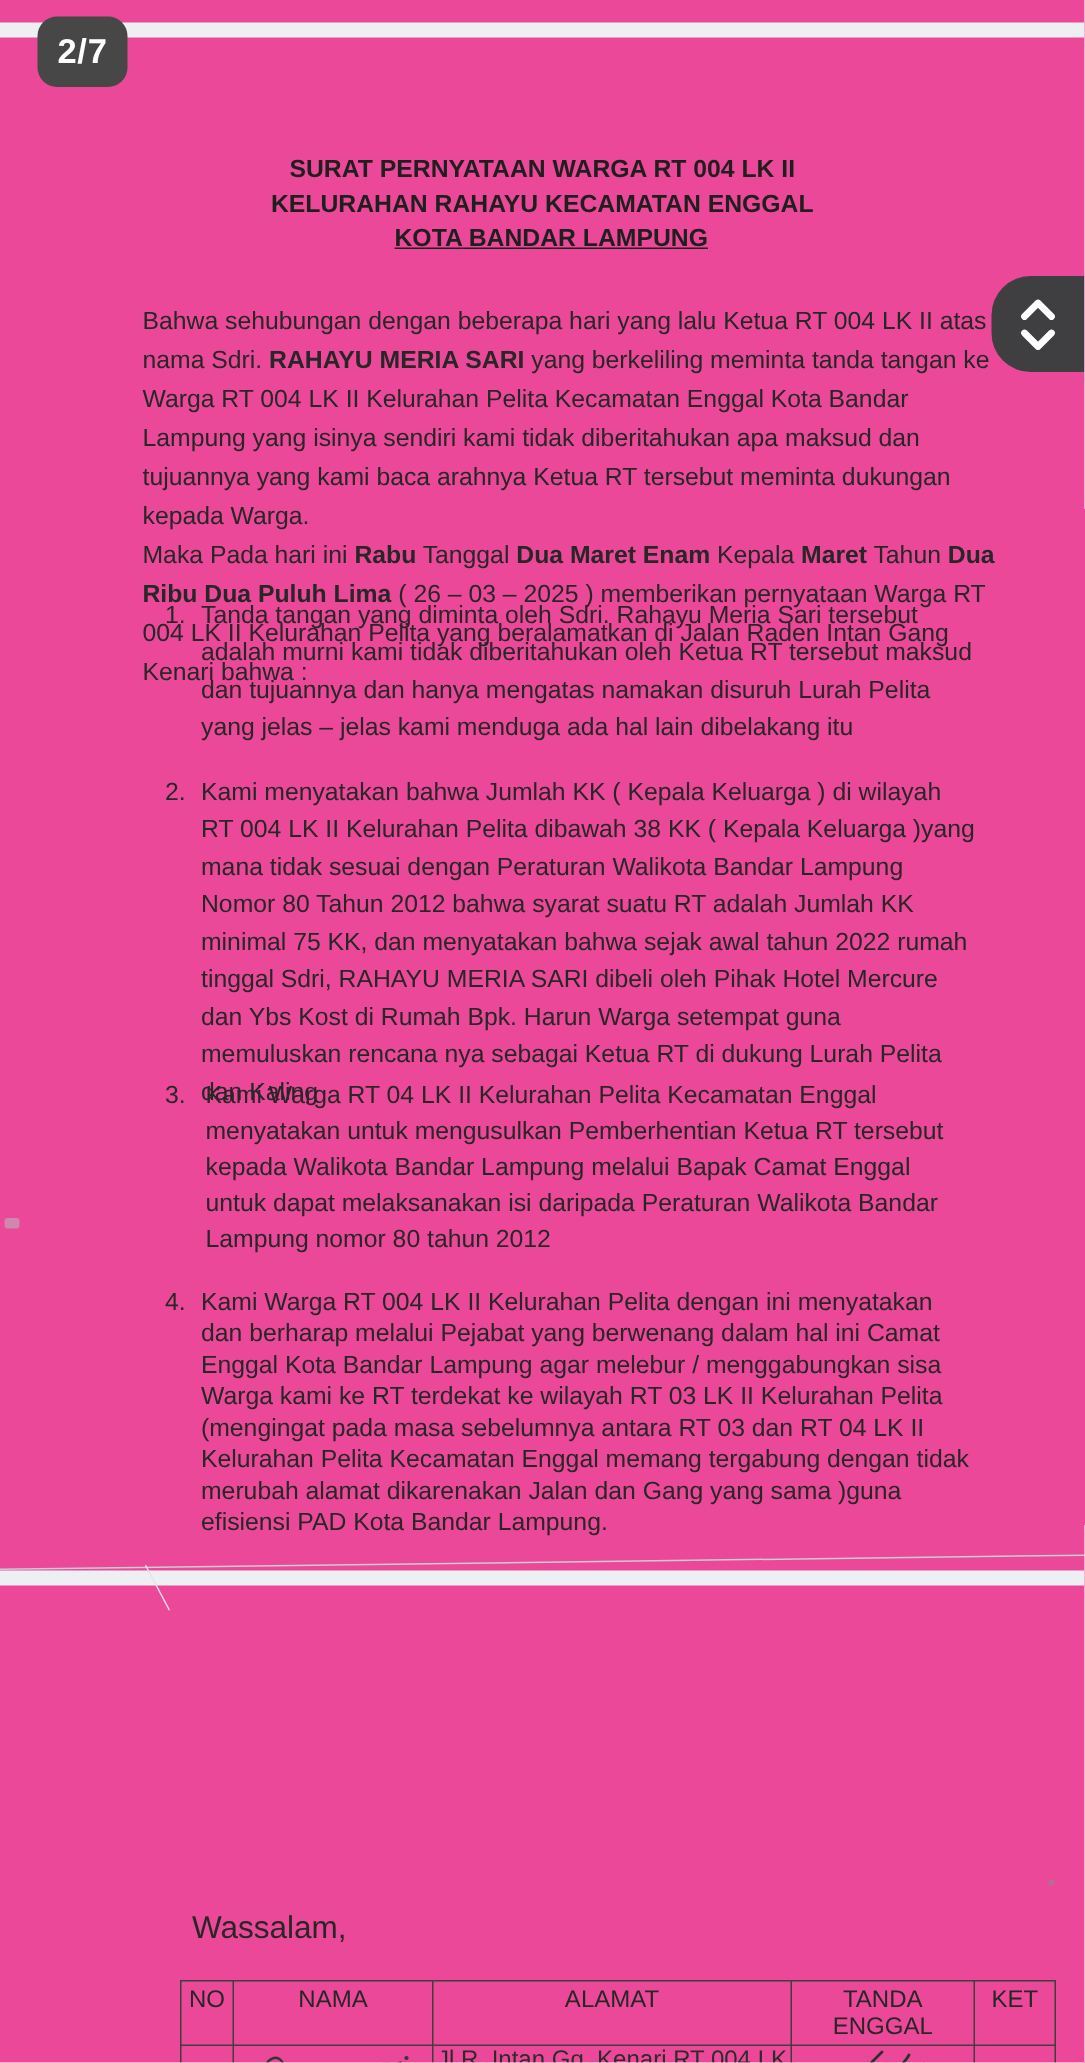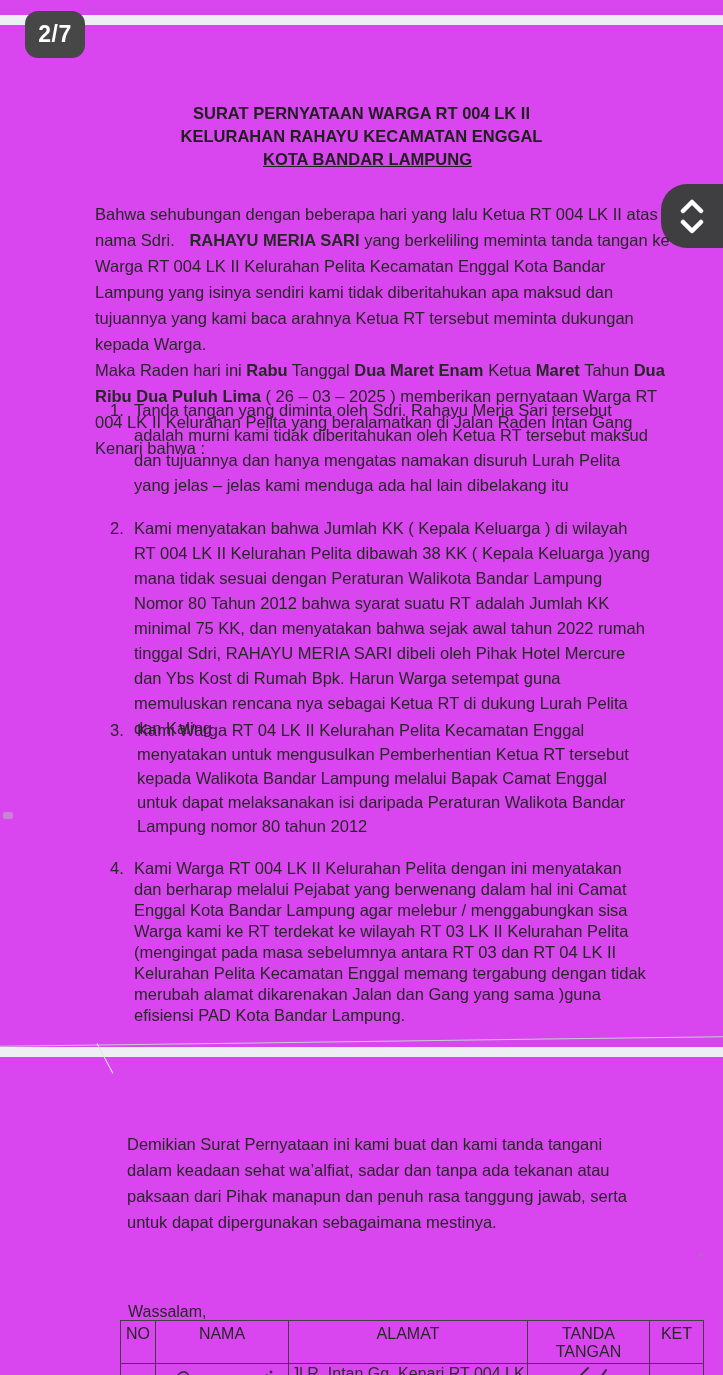--- a/index.html
+++ b/index.html
@@ -1,19 +1,19 @@
 <!DOCTYPE html>
 <html><head>
 <meta charset="utf-8">
 <style>
   * { margin:0; padding:0; box-sizing:border-box; }
   html,body { background:#ffffff; }
   .page {
     position:relative; width:723px; height:1375px;
-    background:#d946ef; overflow:hidden;
+    background:#ec4899; overflow:hidden;
     font-family:"Liberation Sans", sans-serif;
     color:#272727;
   }
   
   .gap-band { position:absolute; left:0; width:723px; height:10px; background:#edeff3; }
   .gap-top { top:15px; }
   .gap-mid { top:1047px; }
   .crease-line { position:absolute; left:-4px; top:1041px; width:732px; height:1px; background:#c9ccd3; transform:rotate(-0.75deg); }
   .crease-small { position:absolute; left:88px; top:1058px; width:34px; height:1px; background:#e3e4ea; transform:rotate(62deg); }
   .page-badge {
@@ -26,32 +26,32 @@
     position:absolute; right:0; top:184px; width:62px; height:64px;
     background:#3f3f42; border-radius:26px 0 0 26px;
     display:flex; flex-direction:column; align-items:center; justify-content:center; gap:5px;
   }
   .nav-btn { width:26px; height:16px; display:block; cursor:pointer; }
   
   .title-block { position:absolute; left:0; top:102px; width:723px; text-align:center;
     font-weight:bold; font-size:16.5px; line-height:23px; color:#1f1f1f; }
   .title-underline { text-decoration:underline;margin-left:12px; }
   .body-block { position:absolute; left:95px; top:201px; width:575px; font-size:16.5px; line-height:26px; }
-  .b { font-weight:bold;margin-left:10px; }
+  .b { font-weight:bold; }
   .bi { font-weight:bold; }
   .list-item { position:absolute; left:110px; width:540px; font-size:16.5px; display:flex; }
   .li-no { width:24px; flex:0 0 24px; }
   .li-text { flex:1; padding-left:0; }
   .li-1 { top:398px; line-height:25px; }
   .li-2 { top:516px; line-height:25px; }
   .li-3 { top:718px; line-height:24px; }
   .li-3 .li-no { width:27px; flex:0 0 27px; }
   .li-4 { top:858px; line-height:21px; }
   .closing-block { position:absolute; left:127px; top:1131px; width:505px; font-size:16.5px; line-height:26px; }
-  .salutation { position:absolute; left:128px; top:1303px; font-size:16px; }
+  .salutation { position:absolute; left:128px; top:1274px; font-size:21px; }
   .sign-heading { position:absolute; left:120px; top:1280px; width:430px; text-align:center; font-size:16.5px; }
   
   .sign-table { position:absolute; left:120px; top:1320px; border-collapse:collapse; table-layout:fixed; }
   .sign-table th, .sign-table td {
     border:1px solid #3f3f3f; font-weight:normal;
     font-size:16px; text-align:center; vertical-align:top; padding:2px 2px;
   }
   .sign-table th { height:41px; line-height:18px; padding-top:4px; }
   .sign-table td.row-cell { height:40px; }
   .col-no { width:35px; } .col-nama { width:133px; } .col-alamat { width:239px; }
@@ -82,21 +82,21 @@
   </div>
 
   <div class="title-block">
     <div>SURAT PERNYATAAN WARGA RT 004 LK II</div>
     <div>KELURAHAN RAHAYU KECAMATAN ENGGAL</div>
     <div class="title-underline">KOTA BANDAR LAMPUNG</div>
   </div>
 
   <div class="body-block">
     <div><span>Bahwa sehubungan dengan beberapa hari yang lalu Ketua RT 004 LK II atas nama Sdri. </span><span class="b">RAHAYU MERIA SARI</span><span> yang berkeliling meminta tanda tangan ke Warga RT 004 LK II Kelurahan Pelita Kecamatan Enggal Kota Bandar Lampung yang isinya sendiri kami tidak diberitahukan apa maksud dan tujuannya yang kami baca arahnya Ketua RT tersebut meminta dukungan kepada Warga.</span></div>
-    <div><span>Maka Raden hari ini </span><span class="bi">Rabu</span><span> Tanggal </span><span class="bi">Dua Maret Enam</span><span> Ketua </span><span class="bi">Maret</span><span> Tahun </span><span class="bi">Dua Ribu Dua Puluh Lima</span><span> ( 26 – 03 – 2025 ) memberikan pernyataan Warga RT 004 LK II Kelurahan Pelita yang beralamatkan di Jalan Raden Intan Gang Kenari bahwa :</span></div>
+    <div><span>Maka Pada hari ini </span><span class="bi">Rabu</span><span> Tanggal </span><span class="bi">Dua Maret Enam</span><span> Kepala </span><span class="bi">Maret</span><span> Tahun </span><span class="bi">Dua Ribu Dua Puluh Lima</span><span> ( 26 – 03 – 2025 ) memberikan pernyataan Warga RT 004 LK II Kelurahan Pelita yang beralamatkan di Jalan Raden Intan Gang Kenari bahwa :</span></div>
   </div>
 
   <div class="list-item li-1">
     <span class="li-no">1.</span>
     <span class="li-text">Tanda tangan yang diminta oleh Sdri. Rahayu Meria Sari tersebut adalah murni kami tidak diberitahukan oleh Ketua RT tersebut maksud dan tujuannya dan hanya mengatas namakan disuruh Lurah Pelita yang jelas – jelas kami menduga ada hal lain dibelakang itu</span>
   </div>
   <div class="list-item li-2">
     <span class="li-no">2.</span>
     <span class="li-text">Kami menyatakan bahwa Jumlah KK ( Kepala Keluarga ) di wilayah RT 004 LK II Kelurahan Pelita dibawah 38 KK ( Kepala Keluarga )yang mana tidak sesuai dengan Peraturan Walikota Bandar Lampung Nomor 80 Tahun 2012 bahwa syarat suatu RT adalah Jumlah KK minimal 75 KK, dan menyatakan bahwa sejak awal tahun 2022 rumah tinggal Sdri, RAHAYU MERIA SARI dibeli oleh Pihak Hotel Mercure dan Ybs Kost di Rumah Bpk. Harun Warga setempat guna memuluskan rencana nya sebagai Ketua RT di dukung Lurah Pelita dan Kaling</span>
   </div>
@@ -108,37 +108,36 @@
     <span class="li-no">4.</span>
     <span class="li-text">Kami Warga RT 004 LK II Kelurahan Pelita dengan ini menyatakan dan berharap melalui Pejabat yang berwenang dalam hal ini Camat Enggal Kota Bandar Lampung agar melebur / menggabungkan sisa Warga kami ke RT terdekat ke wilayah RT 03 LK II Kelurahan Pelita (mengingat pada masa sebelumnya antara RT 03 dan RT 04 LK II Kelurahan Pelita Kecamatan Enggal memang tergabung dengan tidak merubah alamat dikarenakan Jalan dan Gang yang sama )guna efisiensi PAD Kota Bandar Lampung.</span>
   </div>
 
   <div class="crease-line"></div>
   <div class="gap-band gap-mid"></div>
   <div class="crease-small"></div>
   <div class="artifact-left"></div>
   <div class="artifact-dot"></div>
 
-  <div class="closing-block">Demikian Surat Pernyataan ini kami buat dan kami tanda tangani dalam keadaan sehat wa’alfiat, sadar dan tanpa ada tekanan atau paksaan dari Pihak manapun dan penuh rasa tanggung jawab, serta untuk dapat dipergunakan sebagaimana mestinya.</div>
   <div class="salutation">Wassalam,</div>
 
   <table class="sign-table">
     <colgroup>
       <col class="col-no">
         <col class="col-nama">
         <col class="col-alamat">
         <col class="col-tanda">
         <col class="col-ket">
     </colgroup>
     <tbody>
         <tr>
       <th>NO</th>
       <th>NAMA</th>
       <th>ALAMAT</th>
-      <th>TANDA TANGAN</th>
+      <th>TANDA ENGGAL</th>
       <th>KET</th>
     </tr>
     <tr>
       <td class="row-cell"></td>
       <td class="row-cell">
         <svg class="ink-svg" width="110" height="34" viewBox="0 0 110 34">
           <path d="M14 26 C8 28 6 14 12 8 C18 3 24 8 21 16 C19 23 13 27 10 24 M26 18 C36 12 46 20 56 14 C66 9 74 16 84 11 C90 8 96 12 100 9" stroke="#35353a" stroke-width="1.6" fill="none" stroke-linecap="round"></path>
           <circle cx="104" cy="6" r="1.4" fill="#35353a"></circle>
         </svg>
       </td>

